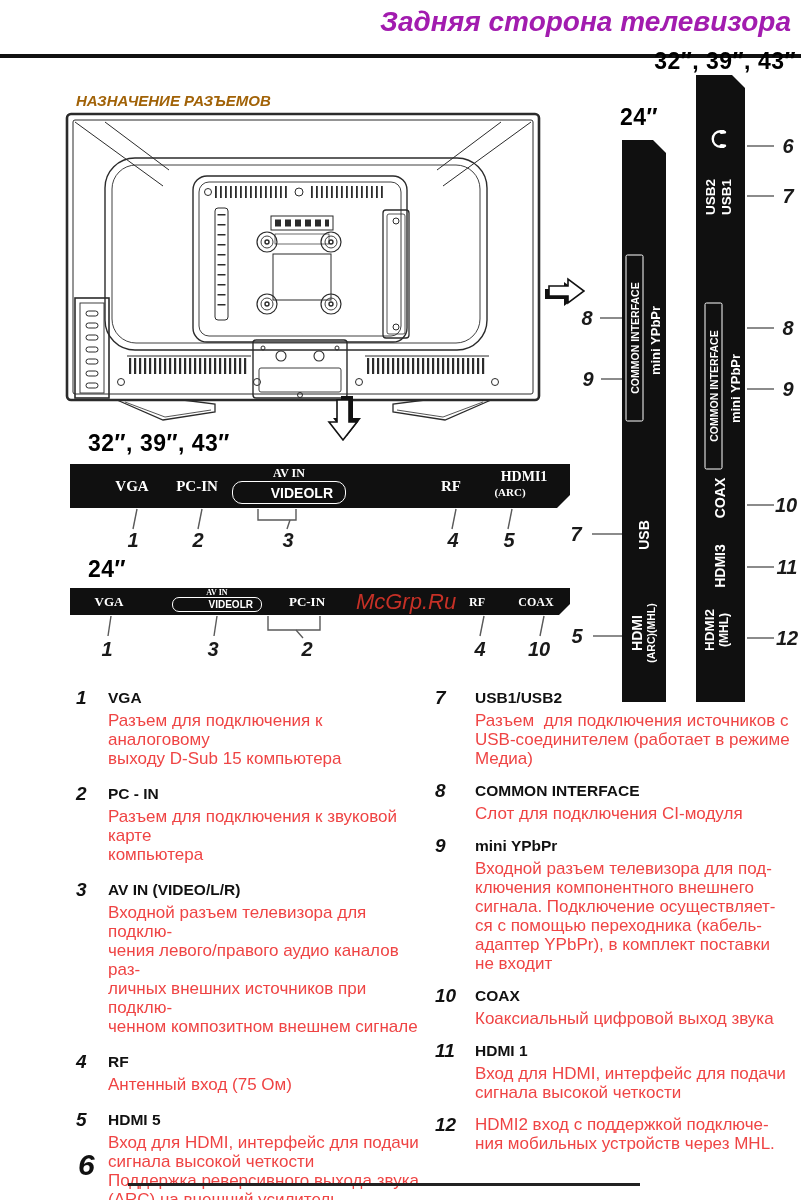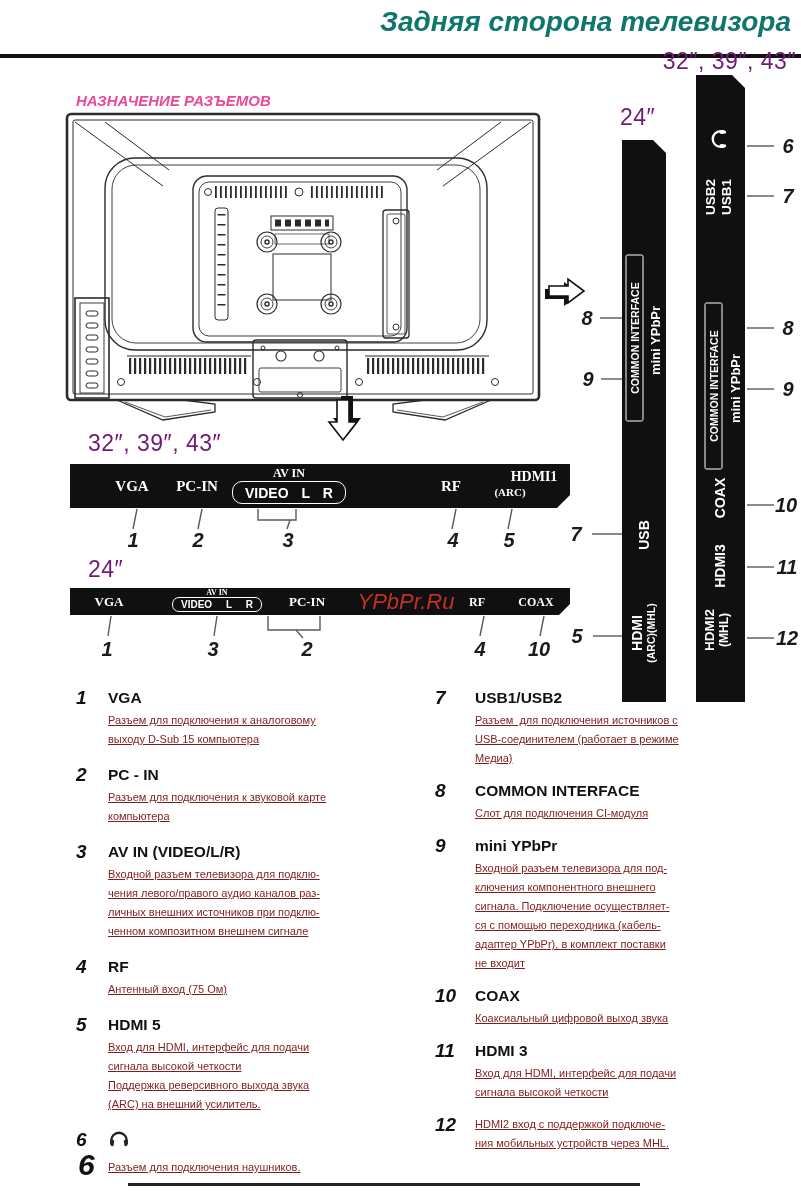--- a/index.html
+++ b/index.html
@@ -1,38 +1,38 @@
 <!DOCTYPE html>
 <html><head>
 <meta charset="utf-8">
 <style>
   html,body{margin:0;padding:0;background:#e8e8e8;}
   .page{position:relative;width:801px;height:1200px;background:#ffffff;margin:0 auto;
         font-family:"Liberation Sans", sans-serif;color:#222;overflow:hidden;}
 
   
-  .title{position:absolute;top:6px;right:10px;font-size:28px;font-weight:bold;font-style:italic;color:#0f766e;}
+  .title{position:absolute;top:6px;right:10px;font-size:28px;font-weight:bold;font-style:italic;color:#a21caf;}
   .header-rule{position:absolute;top:54px;left:0;width:801px;height:4px;background:#111;}
-  .section-heading{position:absolute;top:92px;left:76px;font-size:15px;font-weight:bold;font-style:italic;color:#ec4899;}
-
-  .size-label{position:absolute;font-weight:normal;color:#701a75;letter-spacing:0.5px;}
+  .section-heading{position:absolute;top:92px;left:76px;font-size:15px;font-weight:bold;font-style:italic;color:#a16207;}
+
+  .size-label{position:absolute;font-weight:bold;color:#000000;letter-spacing:0.5px;}
   .sz-top-right{top:48px;right:5px;font-size:23px;}
   .sz-strip-a{top:104px;left:620px;font-size:23px;}
   .sz-bar1{top:430px;left:88px;font-size:23px;}
   .sz-bar2{top:556px;left:88px;font-size:23px;}
 
   
   .tv{position:absolute;left:65px;top:112px;}
 
   
   .bar{position:absolute;left:70px;background:#101010;color:#fff;}
   .bar1{top:464px;width:500px;height:44px;clip-path:polygon(0 0,100% 0,100% calc(100% - 13px),calc(100% - 13px) 100%,0 100%);}
   .bar2{top:588px;width:500px;height:27px;clip-path:polygon(0 0,100% 0,100% calc(100% - 11px),calc(100% - 11px) 100%,0 100%);}
   .bar .port{position:absolute;font-weight:bold;white-space:nowrap;transform:translateX(-50%);font-family:Liberation Serif, serif;}
-  .avin-box{position:absolute;border:1.5px solid #fff;border-radius:10px;display:flex;justify-content:space-between;align-items:center;font-weight:bold;}
+  .avin-box{position:absolute;border:1.5px solid #fff;border-radius:10px;display:flex;justify-content:flex-end;align-items:center;font-weight:bold;}
   .watermark{position:absolute;font-style:italic;white-space:nowrap;transform:translateX(-50%);font-weight:normal;}
 
   
   .strip{position:absolute;background:#101010;}
   .strip-a{left:622px;top:140px;width:44px;height:562px;clip-path:polygon(0 0,calc(100% - 13px) 0,100% 13px,100% 100%,0 100%);}
   .strip-b{left:696px;top:75px;width:49px;height:627px;clip-path:polygon(0 0,calc(100% - 13px) 0,100% 13px,100% 100%,0 100%);}
   .rot{position:absolute;display:flex;flex-direction:column;align-items:center;justify-content:center;
        transform:rotate(-90deg);color:#fff;font-weight:bold;white-space:nowrap;text-align:center;line-height:1.15;}
   .ci-box{border:1.5px solid #fff;border-radius:2px;}
 
@@ -48,21 +48,21 @@
   
   .desc-col{position:absolute;top:688px;}
   .desc-col-left{left:76px;width:352px;}
   .desc-col-right{left:435px;width:360px;}
   .desc-item{display:flex;margin-bottom:16px;}
   .desc-col-right .desc-item{margin-bottom:13px;}
   .desc-num{flex:0 0 32px;font-size:19px;font-weight:bold;font-style:italic;color:#111;line-height:20px;}
   .desc-col-right .desc-num{flex:0 0 40px;}
   .desc-content{flex:1;}
   .desc-title{font-size:15.5px;font-weight:bold;color:#111;line-height:20px;margin-bottom:3px;}
-  .desc-body{font-size:11px;color:#7f1d1d;line-height:19px;white-space:pre-wrap;text-decoration:underline;}
+  .desc-body{font-size:17px;color:#ef4444;line-height:19px;white-space:pre-wrap;}
   .hp{width:22px;height:20px;color:#222;}
 
   
   .page-num{position:absolute;left:78px;top:1148px;font-size:30px;font-weight:bold;font-style:italic;color:#111;}
   .footer-rule{position:absolute;left:128px;top:1183px;width:512px;height:2.5px;background:#222;}
 </style>
 </head>
 <body>
 
 <div class="page">
@@ -157,34 +157,34 @@
   <div class="bar bar1">
     <span class="port" style="left:62px;top:14px;font-size:15px">VGA</span>
     <span class="port" style="left:127px;top:14px;font-size:15px">PC-IN</span>
     <span class="port" style="left:219px;top:2px;font-size:12px">AV IN</span>
     <div class="avin-box" style="left:162px;top:17px;width:114px;height:23px;font-size:14px;padding:0 12px;box-sizing:border-box">
       <span>VIDEO</span>
       <span>L</span>
       <span>R</span>
     </div>
     <span class="port" style="left:381px;top:14px;font-size:15px">RF</span>
-    <span class="port" style="left:464px;top:5px;font-size:14px">HDMI1</span>
+    <span class="port" style="left:454px;top:5px;font-size:14px">HDMI1</span>
     <span class="port" style="left:440px;top:22px;font-size:11px">(ARC)</span>
   </div>
 
   <div class="bar bar2">
     <span class="port" style="left:39px;top:6px;font-size:13px">VGA</span>
     <span class="port" style="left:147px;top:0px;font-size:8px">AV IN</span>
     <div class="avin-box" style="left:102px;top:9px;width:90px;height:15px;font-size:10px;padding:0 8px;box-sizing:border-box;border-radius:7px">
       <span>VIDEO</span>
       <span>L</span>
       <span>R</span>
     </div>
     <span class="port" style="left:237px;top:6px;font-size:13px">PC-IN</span>
-    <span class="watermark" style="left:336px;top:1px;font-size:22px;color:#c53026">YPbPr.Ru</span>
+    <span class="watermark" style="left:336px;top:1px;font-size:22px;color:#c53026">McGrp.Ru</span>
     <span class="port" style="left:407px;top:7px;font-size:12px">RF</span>
     <span class="port" style="left:466px;top:7px;font-size:12px">COAX</span>
   </div>
 
   <div class="strip strip-a"></div>
   <div class="rot ci-box" style="left:551px;top:329px;width:165px;height:16px;font-size:10.5px">COMMON INTERFACE</div>
   <div class="rot" style="left:591px;top:333px;width:130px;height:15px;font-size:13px">mini YPbPr</div>
   <div class="rot" style="left:614px;top:527px;width:60px;height:16px;font-size:14px">USB</div>
   <div class="rot" style="left:603px;top:616px;width:80px;height:34px">
     <div style="font-size:14px">HDMI</div>
@@ -364,21 +364,21 @@
     <div class="desc-num">10</div>
     <div class="desc-content">
       <div class="desc-title">COAX</div>
       <div class="desc-body">Коаксиальный цифровой выход звука</div>
     </div>
   </div>
 
   <div class="desc-item">
     <div class="desc-num">11</div>
     <div class="desc-content">
-      <div class="desc-title">HDMI 3</div>
+      <div class="desc-title">HDMI 1</div>
       <div class="desc-body">Вход для HDMI, интерфейс для подачи
 сигнала высокой четкости</div>
     </div>
   </div>
 
   <div class="desc-item">
     <div class="desc-num">12</div>
     <div class="desc-content">
       <div class="desc-body">HDMI2 вход с поддержкой подключе-
 ния мобильных устройств через MHL.</div>

